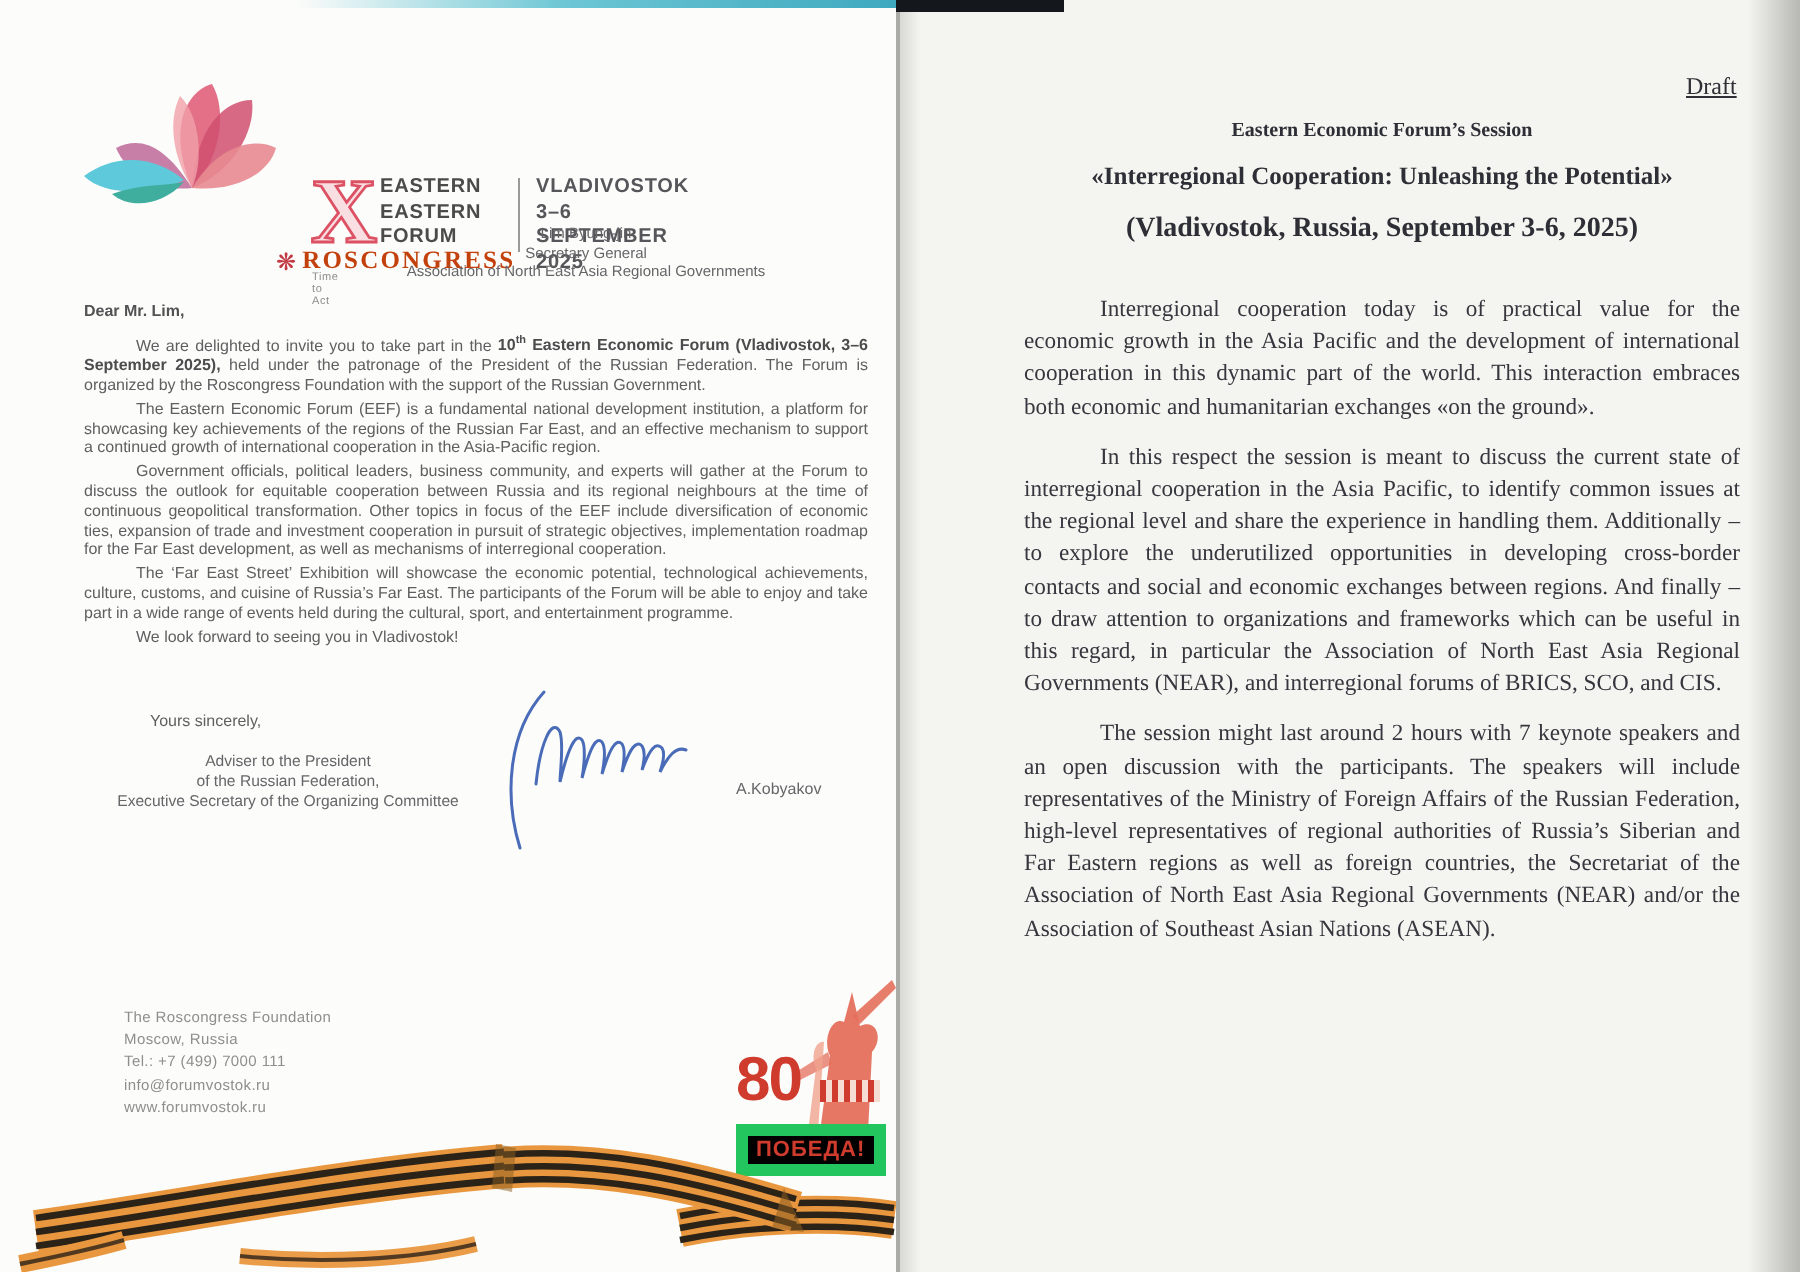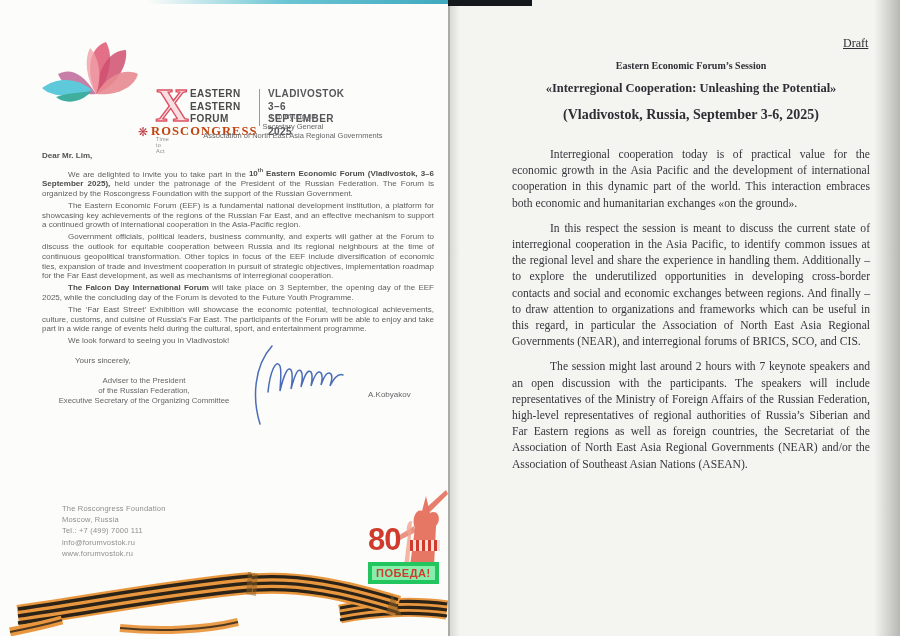--- a/index.html
+++ b/index.html
@@ -40,21 +40,21 @@
   .signatory{position:absolute;left:368px;top:390px;font-size:8px;color:#66666a;}
   .signature{position:absolute;left:240px;top:336px;}
 
   .footer-contacts{position:absolute;left:62px;top:503px;font-size:7.5px;line-height:11.2px;color:#8e8e8a;letter-spacing:.2px;}
 
   
   .stamp{position:absolute;left:366px;top:488px;width:94px;height:106px;}
   .stamp-statue{position:absolute;left:26px;top:0;}
   .stamp-80{position:absolute;left:2px;top:34px;font-size:31px;font-weight:bold;color:#cf3b2d;letter-spacing:-1px;}
   .stamp-flag{position:absolute;left:44px;top:52px;width:30px;height:11px;background:repeating-linear-gradient(90deg,#cf3b2d 0 3px,#f6ddd4 3px 6px);}
-  .stamp-banner{position:absolute;left:2px;top:74px;border:4px solid #22c55e;background:#86efac;color:#cf3b2d;font-weight:bold;font-size:11px;padding:1px 4px;letter-spacing:.5px;white-space:nowrap;}
+  .stamp-banner{position:absolute;left:2px;top:74px;border:6px solid #22c55e;background:#000000;color:#cf3b2d;font-weight:bold;font-size:11px;padding:1px 4px;letter-spacing:.5px;white-space:nowrap;}
 
   .ribbon{position:absolute;left:0px;top:570px;}
 
   
   .draft-label{position:absolute;left:843px;top:36px;font-family:"Liberation Serif",serif;font-size:12px;color:#2f2f35;text-decoration:underline;}
   .draft-titles{position:absolute;left:512px;top:60px;width:358px;text-align:center;font-family:"Liberation Serif",serif;color:#2e2e36;}
   .draft-title-1{font-size:10px;font-weight:bold;margin-bottom:10px;}
   .draft-title-2{font-size:12.5px;font-weight:bold;margin-bottom:11px;}
   .draft-title-3{font-size:14px;font-weight:bold;}
   .draft-body{position:absolute;left:512px;top:147px;width:358px;font-family:"Liberation Serif",serif;font-size:11.6px;line-height:16.2px;color:#36363e;text-align:justify;}
@@ -101,21 +101,20 @@
       <div>Lim Byung-jin</div>
       <div>Secretary General</div>
       <div>Association of North East Asia Regional Governments</div>
     </div>
 
     <div class="body-text">
       <p class="salutation">Dear Mr. Lim,</p>
       <p><span>We are delighted to invite you to take part in the </span><b><span>10</span><sup>th</sup><span> Eastern Economic Forum (Vladivostok, 3–6 September 2025),</span></b><span> held under the patronage of the President of the Russian Federation. The Forum is organized by the Roscongress Foundation with the support of the Russian Government.</span></p>
       <p>The Eastern Economic Forum (EEF) is a fundamental national development institution, a platform for showcasing key achievements of the regions of the Russian Far East, and an effective mechanism to support a continued growth of international cooperation in the Asia-Pacific region.</p>
       <p>Government officials, political leaders, business community, and experts will gather at the Forum to discuss the outlook for equitable cooperation between Russia and its regional neighbours at the time of continuous geopolitical transformation. Other topics in focus of the EEF include diversification of economic ties, expansion of trade and investment cooperation in pursuit of strategic objectives, implementation roadmap for the Far East development, as well as mechanisms of interregional cooperation.</p>
-      <p><b>The Falcon Day International Forum</b><span> will take place on 3 September, the opening day of the EEF 2025, while the concluding day of the Forum is devoted to the Future Youth Programme.</span></p>
       <p>The ‘Far East Street’ Exhibition will showcase the economic potential, technological achievements, culture, customs, and cuisine of Russia’s Far East. The participants of the Forum will be able to enjoy and take part in a wide range of events held during the cultural, sport, and entertainment programme.</p>
       <p>We look forward to seeing you in Vladivostok!</p>
     </div>
 
     <div class="closing">Yours sincerely,</div>
 
     <div class="sig-block">
       <div>Adviser to the President</div>
       <div>of the Russian Federation,</div>
       <div>Executive Secretary of the Organizing Committee</div>

